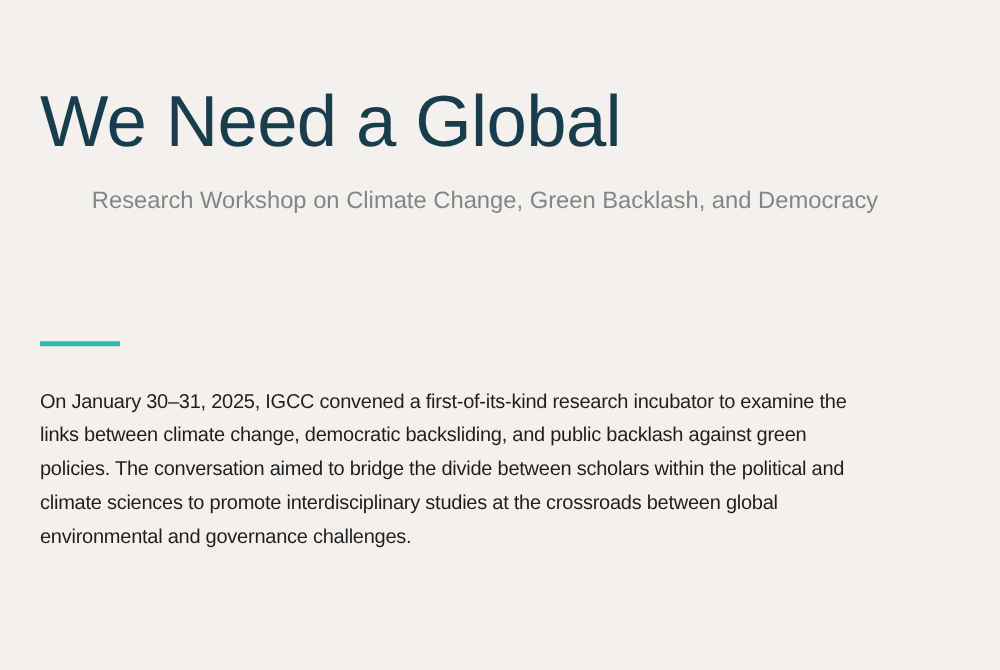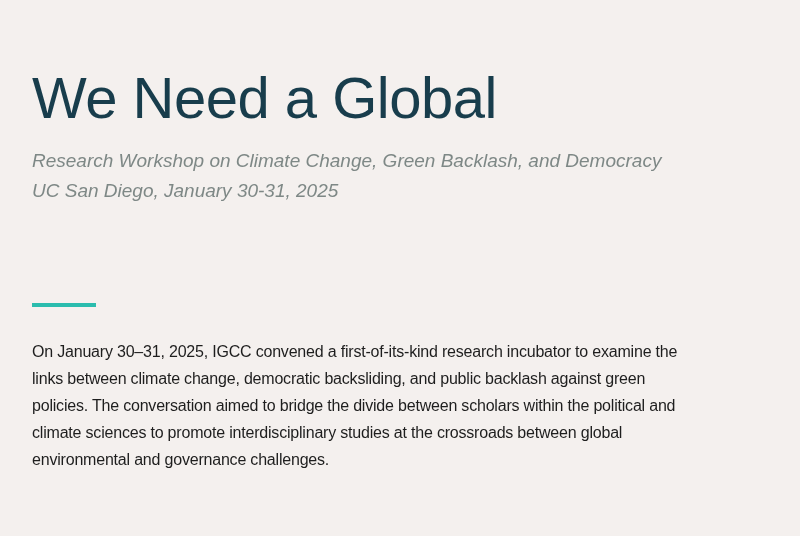--- a/index.html
+++ b/index.html
@@ -38,22 +38,22 @@
     font-size: 24px;
     line-height: 30px;
     font-weight: 700;
     color: #7e8886;
   }
 
   .meta {
     margin-top: 12px;
     font-size: 19px;
     line-height: 30px;
-    font-style: italic;
     color: #7e8886;
+    text-align: center;
   }
 
   .divider {
     margin-top: 97px;
     width: 64px;
     height: 4px;
     background: #2abcad;
   }
 
   .intro {
@@ -68,20 +68,19 @@
 </head>
 <body>
 
 <div class="page">
 
   <h1 class="title"><span>We Need a Global</span><br></h1>
 
 
   <div class="meta">
     <div>Research Workshop on Climate Change, Green Backlash, and Democracy</div>
-    <div>UC San Diego, January 30-31, 2025</div>
   </div>
 
   <div class="divider"></div>
 
   <p class="intro">On January 30–31, 2025, IGCC convened a first-of-its-kind research incubator to examine the links between climate change, democratic backsliding, and public backlash against green policies. The conversation aimed to bridge the divide between scholars within the political and climate sciences to promote interdisciplinary studies at the crossroads between global environmental and governance challenges.</p>
 
 </div>
 
 </body></html>

